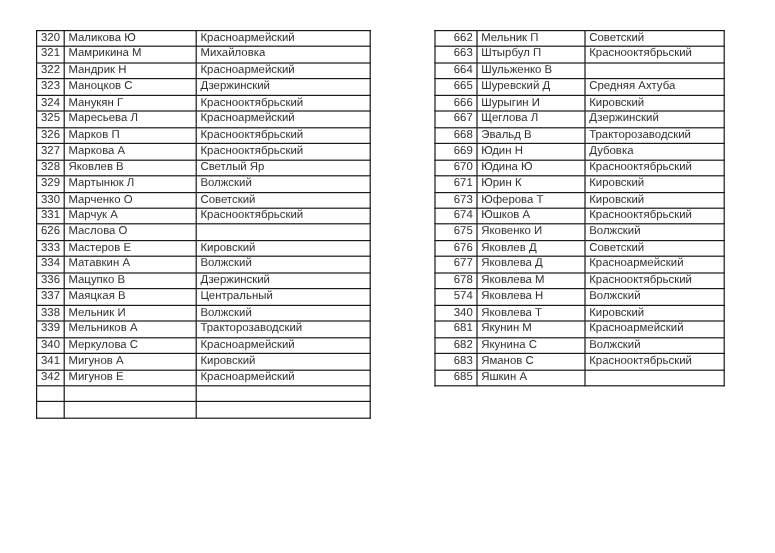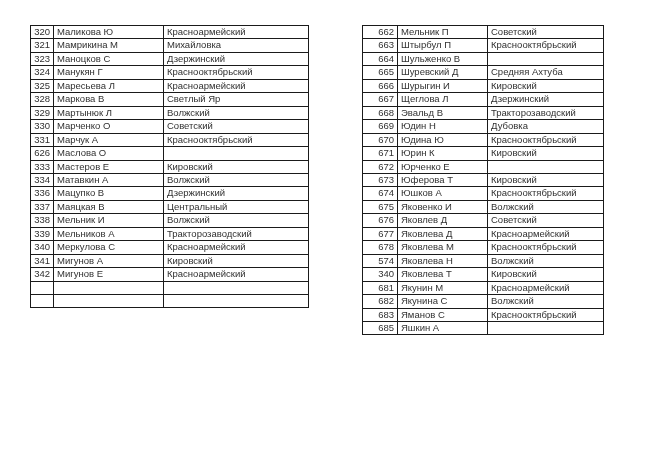--- a/index.html
+++ b/index.html
@@ -66,37 +66,52 @@
           <td class="c0">320</td>
           <td class="c1">Маликова Ю</td>
           <td class="c2">Красноармейский</td>
         </tr>
         <tr>
           <td class="c0">321</td>
           <td class="c1">Мамрикина М</td>
           <td class="c2">Михайловка</td>
         </tr>
         <tr>
+          <td class="c0">322</td>
+          <td class="c1">Мандрик Н</td>
+          <td class="c2">Красноармейский</td>
+        </tr>
+        <tr>
           <td class="c0">323</td>
           <td class="c1">Маноцков С</td>
           <td class="c2">Дзержинский</td>
         </tr>
         <tr>
           <td class="c0">324</td>
           <td class="c1">Манукян Г</td>
           <td class="c2">Краснооктябрьский</td>
         </tr>
         <tr>
           <td class="c0">325</td>
           <td class="c1">Маресьева Л</td>
           <td class="c2">Красноармейский</td>
         </tr>
         <tr>
+          <td class="c0">326</td>
+          <td class="c1">Марков П</td>
+          <td class="c2">Краснооктябрьский</td>
+        </tr>
+        <tr>
+          <td class="c0">327</td>
+          <td class="c1">Маркова А</td>
+          <td class="c2">Краснооктябрьский</td>
+        </tr>
+        <tr>
           <td class="c0">328</td>
-          <td class="c1">Маркова В</td>
+          <td class="c1">Яковлев В</td>
           <td class="c2">Светлый Яр</td>
         </tr>
         <tr>
           <td class="c0">329</td>
           <td class="c1">Мартынюк Л</td>
           <td class="c2">Волжский</td>
         </tr>
         <tr>
           <td class="c0">330</td>
           <td class="c1">Марченко О</td>
@@ -221,25 +236,20 @@
           <td class="c0">670</td>
           <td class="c1">Юдина Ю</td>
           <td class="c2">Краснооктябрьский</td>
         </tr>
         <tr>
           <td class="c0">671</td>
           <td class="c1">Юрин К</td>
           <td class="c2">Кировский</td>
         </tr>
         <tr>
-          <td class="c0">672</td>
-          <td class="c1">Юрченко Е</td>
-          <td class="c2"></td>
-        </tr>
-        <tr>
           <td class="c0">673</td>
           <td class="c1">Юферова Т</td>
           <td class="c2">Кировский</td>
         </tr>
         <tr>
           <td class="c0">674</td>
           <td class="c1">Юшков А</td>
           <td class="c2">Краснооктябрьский</td>
         </tr>
         <tr>

